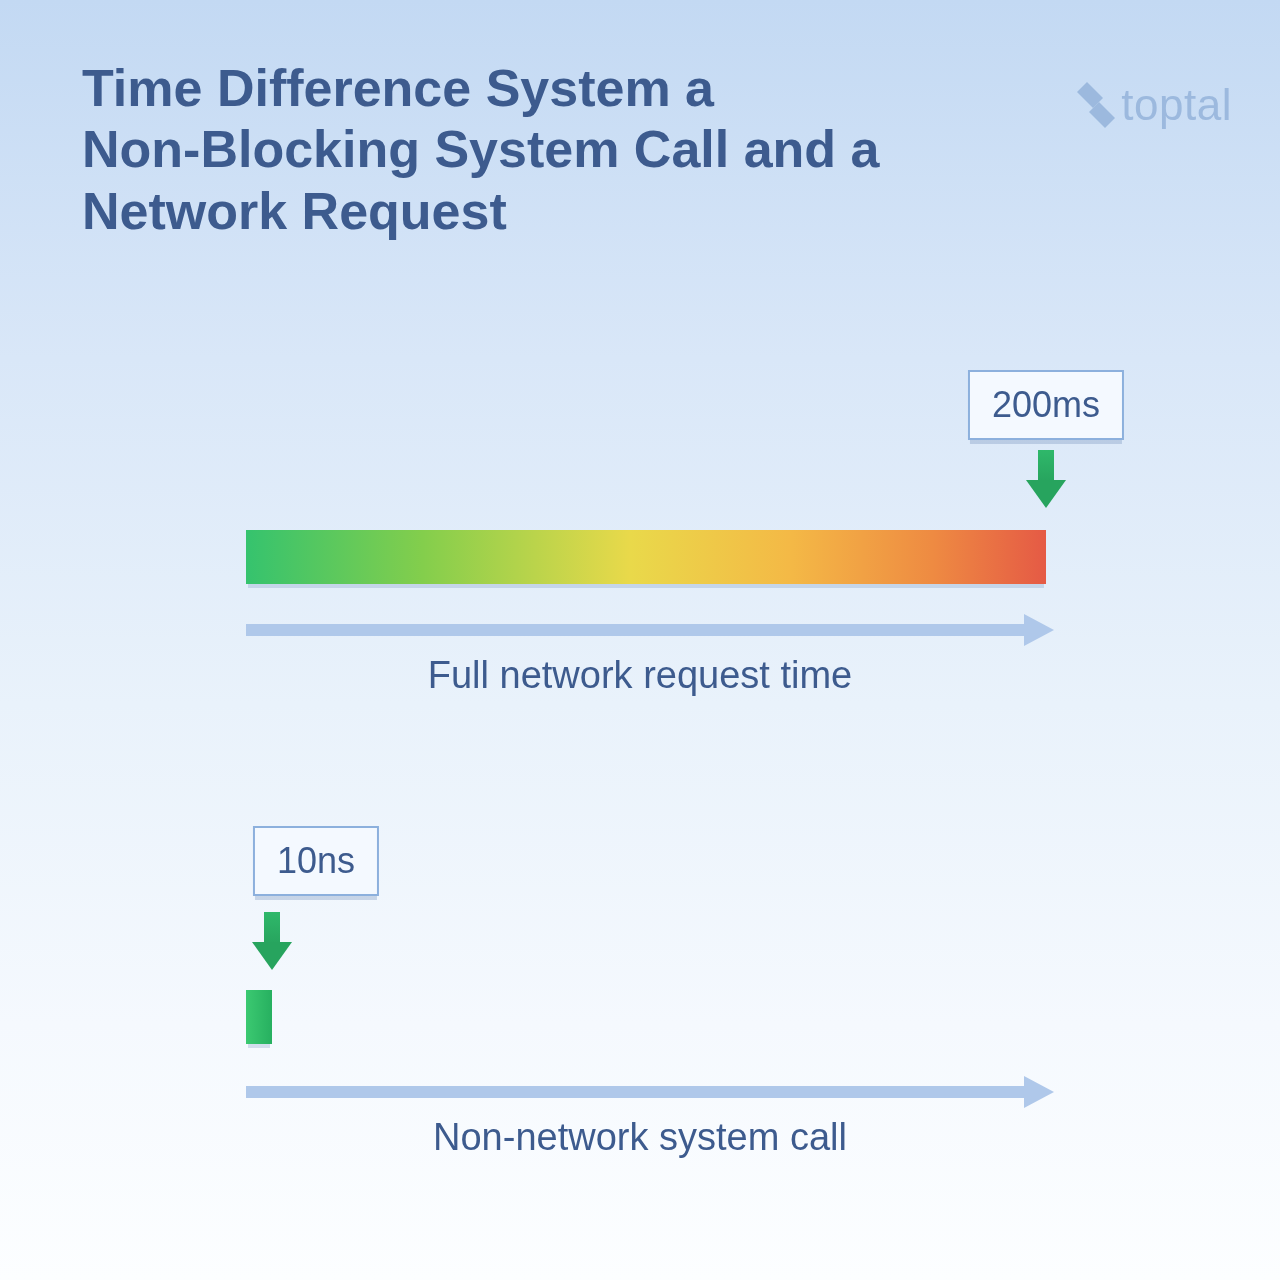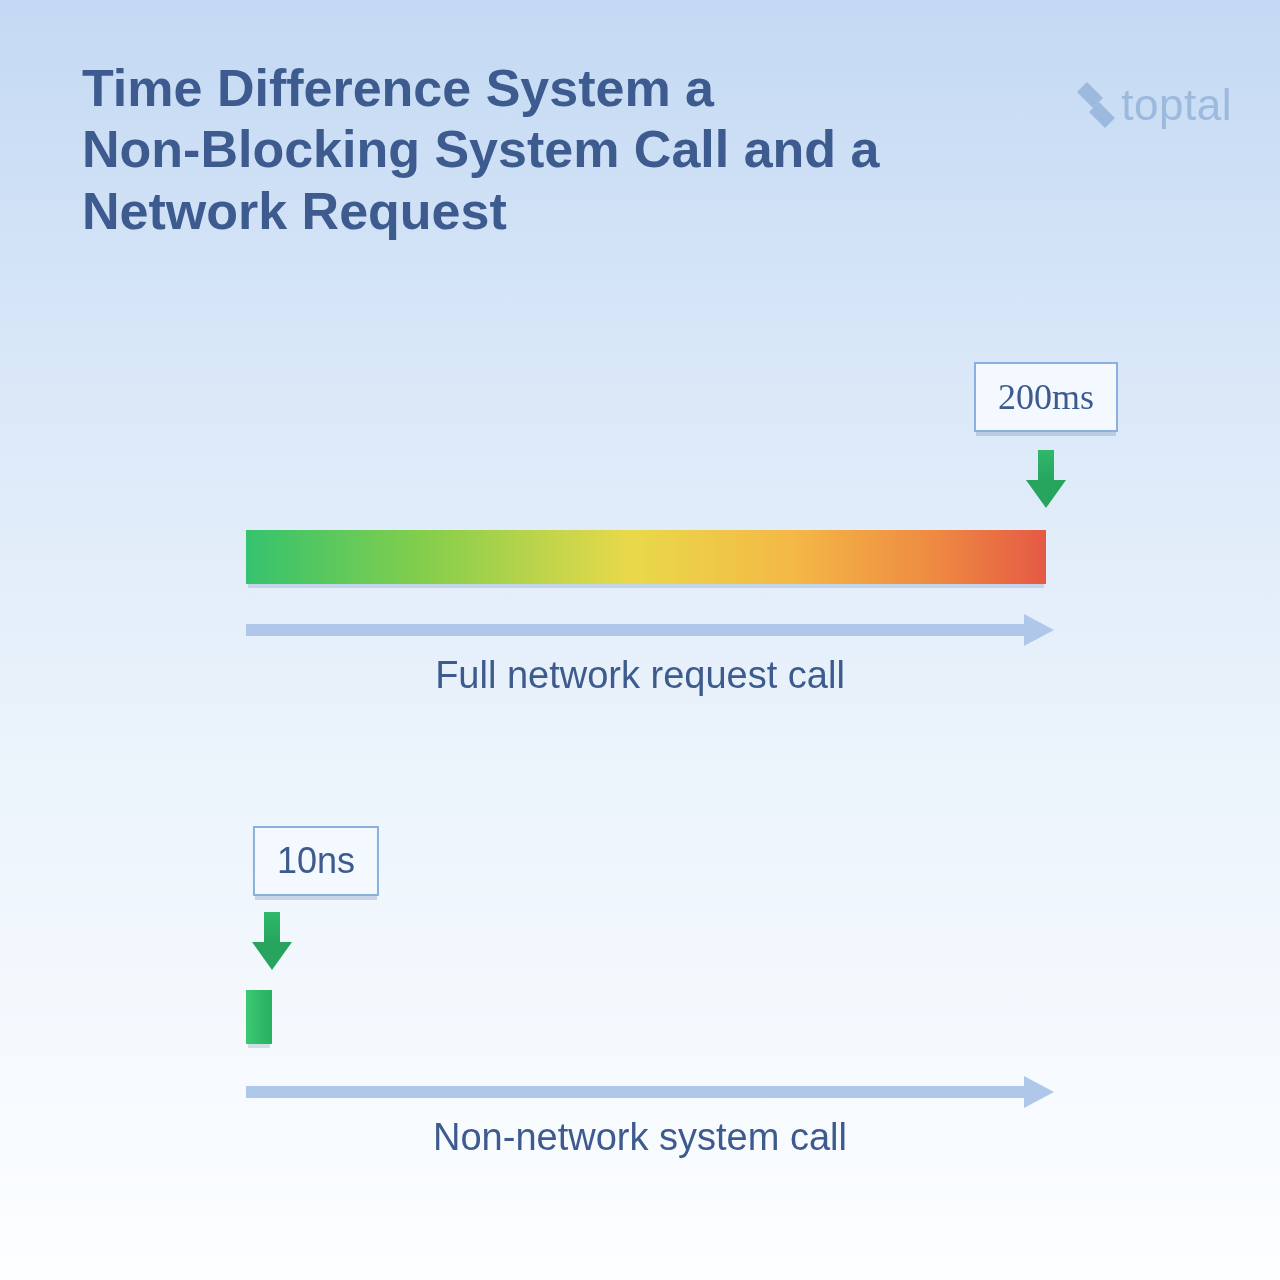--- a/index.html
+++ b/index.html
@@ -147,31 +147,31 @@
 <div class="title">Time Difference System a Non‑Blocking System Call and a Network Request</div>
 
 <div class="logo">
   <svg class="logo-mark" viewBox="0 0 38 46">
     <polygon points="10,0 26,16 16,26 0,10" fill="#9CB9DE"></polygon>
     <polygon points="22,20 38,36 28,46 12,30" fill="#9CB9DE"></polygon>
   </svg>
   <span class="logo-word">toptal</span>
 </div>
 
-<div class="badge" style="left:1046px; top:362px;font-family:Liberation Serif, serif;">200ms</div>
+<div class="badge" style="left:1046px; top:370px;">200ms</div>
 <div class="down-arrow" style="left:1046px; top:450px;">
   <div class="stem"></div>
     <div class="head"></div>
 </div>
 <div class="bar bar-full"></div>
 <div class="h-axis axis-1">
   <div class="line"></div>
     <div class="head"></div>
 </div>
-<div class="caption cap-1">Full network request call</div>
+<div class="caption cap-1">Full network request time</div>
 
 <div class="badge" style="left:272px; top:826px;margin-left:44px;">10ns</div>
 <div class="down-arrow" style="left:272px; top:912px;">
   <div class="stem"></div>
     <div class="head"></div>
 </div>
 <div class="bar bar-small"></div>
 <div class="h-axis axis-2">
   <div class="line"></div>
     <div class="head"></div>

